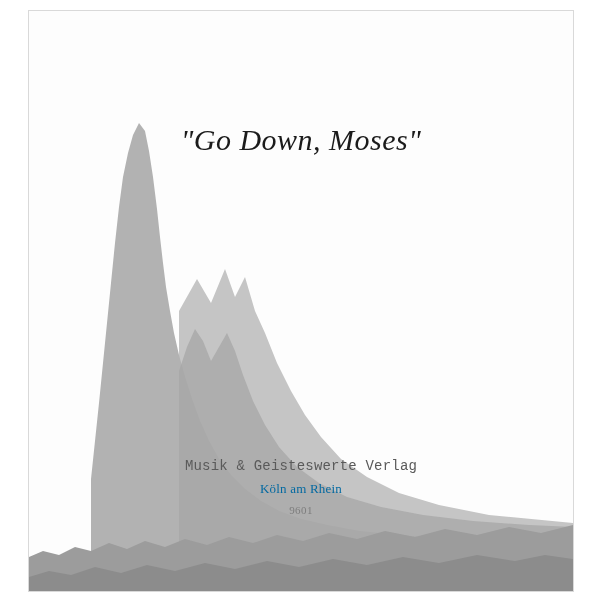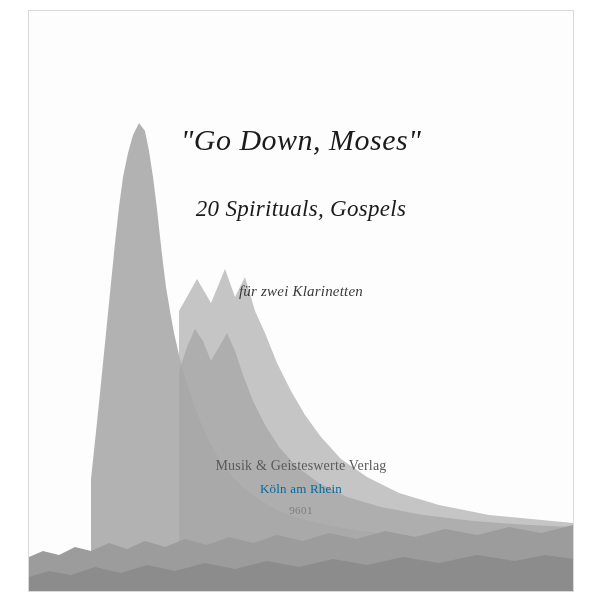--- a/index.html
+++ b/index.html
@@ -68,20 +68,21 @@
     font-size: 15px;
     font-style: italic;
     color: #3a3a3a;
     letter-spacing: 0.2px;
   }
   #publisher {
     top: 447px;
     font-size: 14px;
     color: #5a5a5a;
     letter-spacing: 0.2px;
+    font-family: Liberation Mono, monospace;
   }
   #publisher-city {
     top: 470px;
     font-size: 13px;
     color: #0369a1;
     letter-spacing: 0.2px;
   }
   #catalog-number {
     top: 493px;
     font-size: 11px;
@@ -121,24 +122,22 @@
                L274,530 L300,522 L328,528 L356,520 L386,526 L416,518 L448,524
                L480,516 L512,522 L544,514 L544,580 Z" fill="#9c9c9c"></path>
 
       <path d="M0,580 L0,566 L20,560 L42,564 L66,556 L92,562 L118,554 L146,560
                L176,552 L206,558 L238,550 L270,556 L304,548 L338,554 L374,546
                L410,552 L448,544 L486,550 L516,544 L544,548 L544,580 Z" fill="#8c8c8c"></path>
     </svg>
 
     <div class="text-block" id="title">"Go Down, Moses"</div>
 
-    <div class="text-block" id="subtitle-1">20 Spirituals, Gospels</div>
 
 
-    <div class="text-block" id="instrumentation">für zwei Klarinetten</div>
 
     <div class="text-block" id="publisher">Musik &amp; Geisteswerte Verlag</div>
 
     <div class="text-block" id="publisher-city">Köln am Rhein</div>
 
     <div class="text-block" id="catalog-number">9601</div>
 
   </div>
 </div>
 

